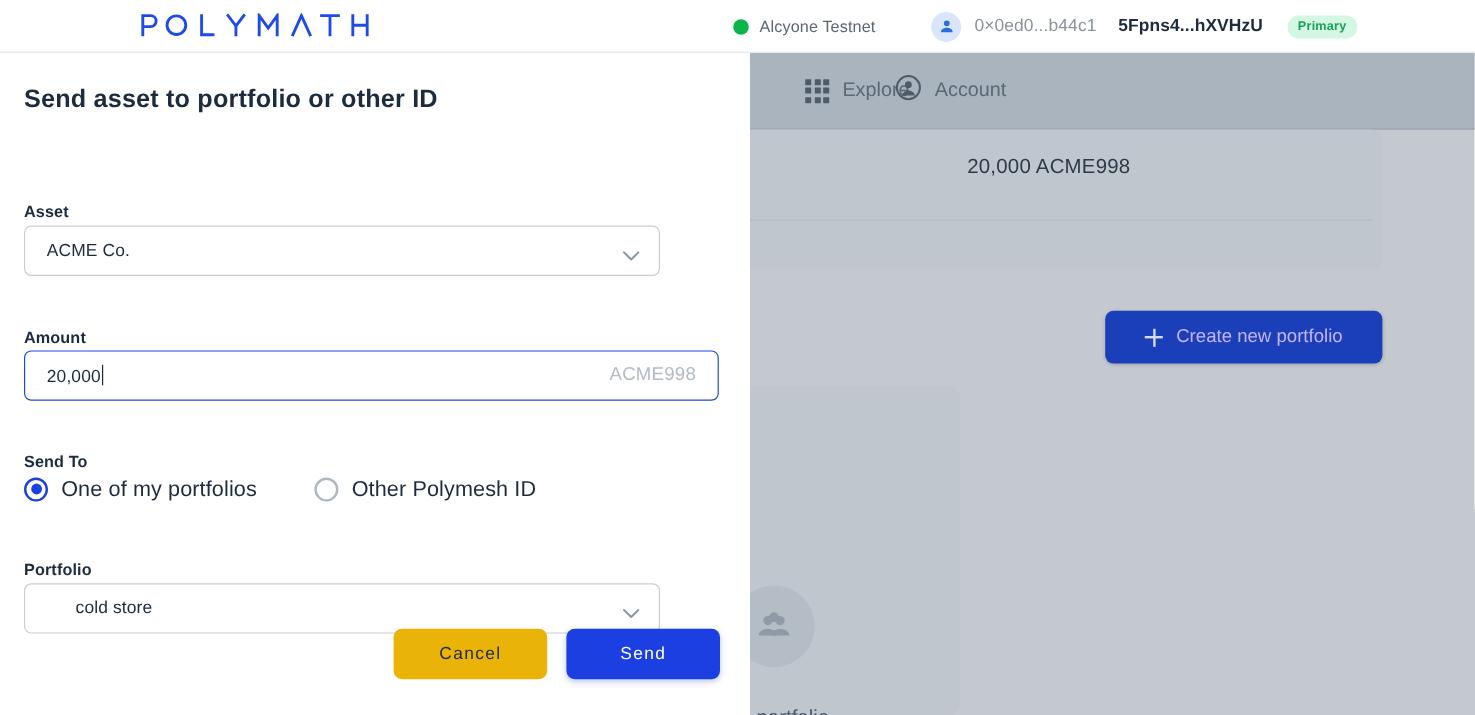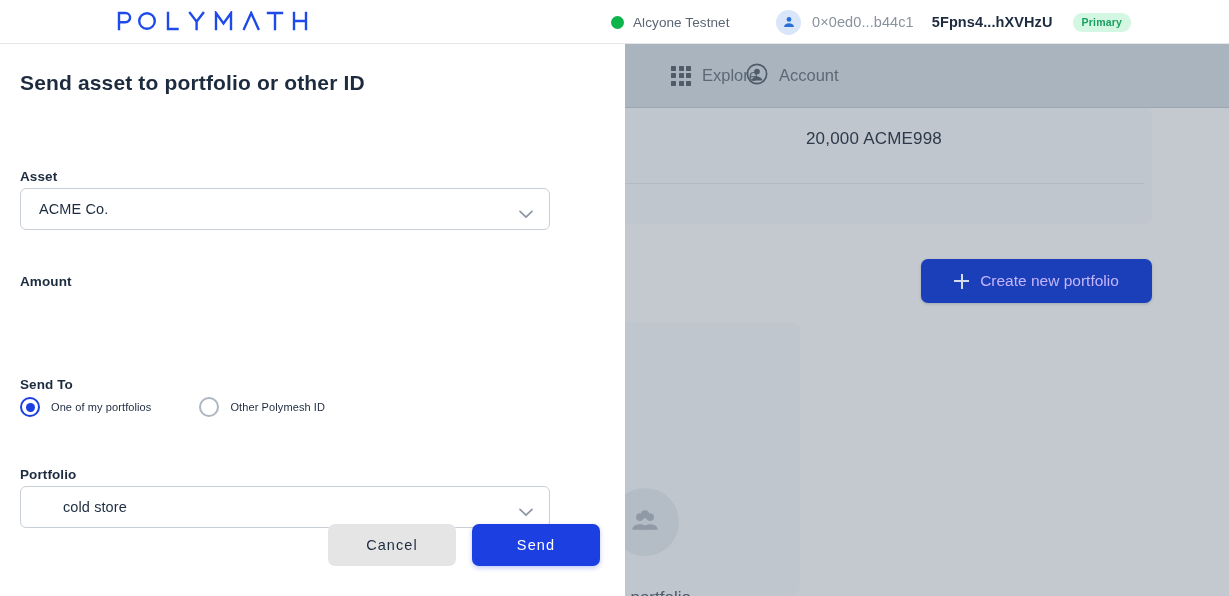--- a/index.html
+++ b/index.html
@@ -356,21 +356,21 @@
     flex: 0 0 auto;
   }
   .radio-ring.on { border-color: #1b3fe0; }
   .radio-ring.on::after {
     content: "";
     width: 9px; height: 9px;
     border-radius: 50%;
     background: #1b3fe0;
   }
   .radio-label {
-    font-size: 11px;
+    font-size: 18px;
     color: #1d2b3f;
     letter-spacing: .1px;
   }
 
   .modal-actions {
     position: absolute;
     left: 328px;
     top: 480px;
     display: flex;
     gap: 16px;
@@ -380,21 +380,21 @@
     border-radius: 7px;
     font-size: 14.5px;
     font-family: "Liberation Sans", sans-serif;
     font-weight: 400;
     letter-spacing: 1.1px;
     cursor: pointer;
     height: 42px;
   }
   .btn-cancel {
     width: 128px;
-    background: #e5e5e5;
+    background: #eab308;
     color: #1d2b3f;
   }
   .btn-send {
     width: 128px;
     background: #1b3fe0;
     color: #ffffff;
     box-shadow: 0 2px 5px rgba(27,63,224,.28);
   }
 </style>
 </head>
@@ -463,20 +463,24 @@
     <div class="select-box sel-asset">
       <span class="val">ACME Co.</span>
       <span class="chev">
         <svg width="14" height="9" viewBox="0 0 14 9">
             <path d="M1 1.3L7 7.2l6-5.9" fill="none" stroke="#8c96a2" stroke-width="1.7" stroke-linecap="round" stroke-linejoin="round"></path>
           </svg>
       </span>
     </div>
 
     <div class="field-label lbl-amount">Amount</div>
+    <div class="amount-box">
+      <span class="amount-val"><span>20,000</span><span class="caret"></span></span>
+      <span class="amount-suffix">ACME998</span>
+    </div>
 
     <div class="field-label lbl-sendto">Send To</div>
     <div class="radio-row">
       <label class="radio-opt">
         <span class="radio-ring on"></span>
         <span class="radio-label">One of my portfolios</span>
       </label>
       <label class="radio-opt second">
         <span class="radio-ring"></span>
         <span class="radio-label">Other Polymesh ID</span>

